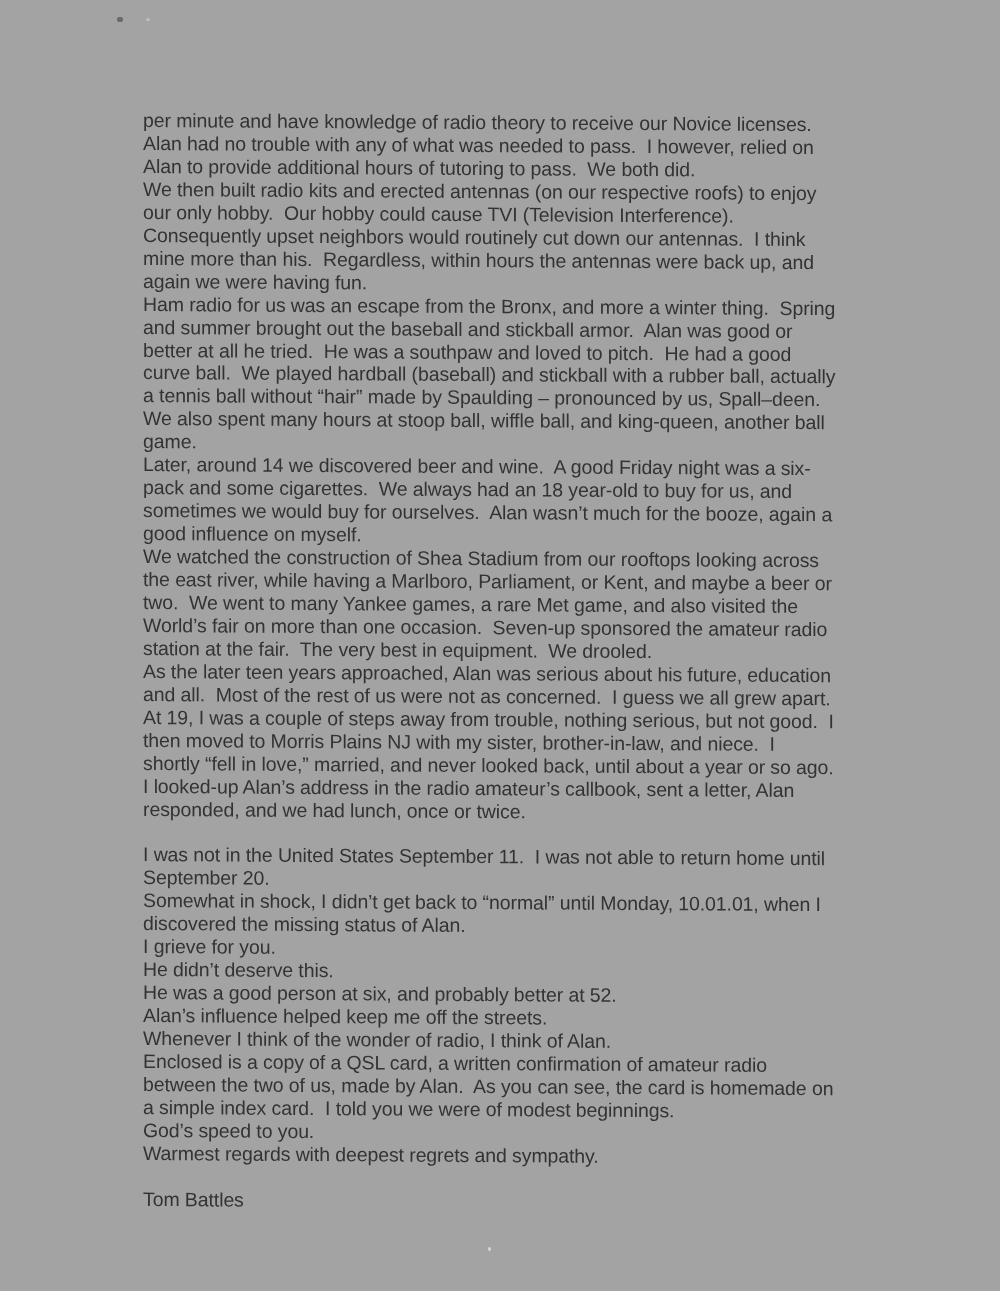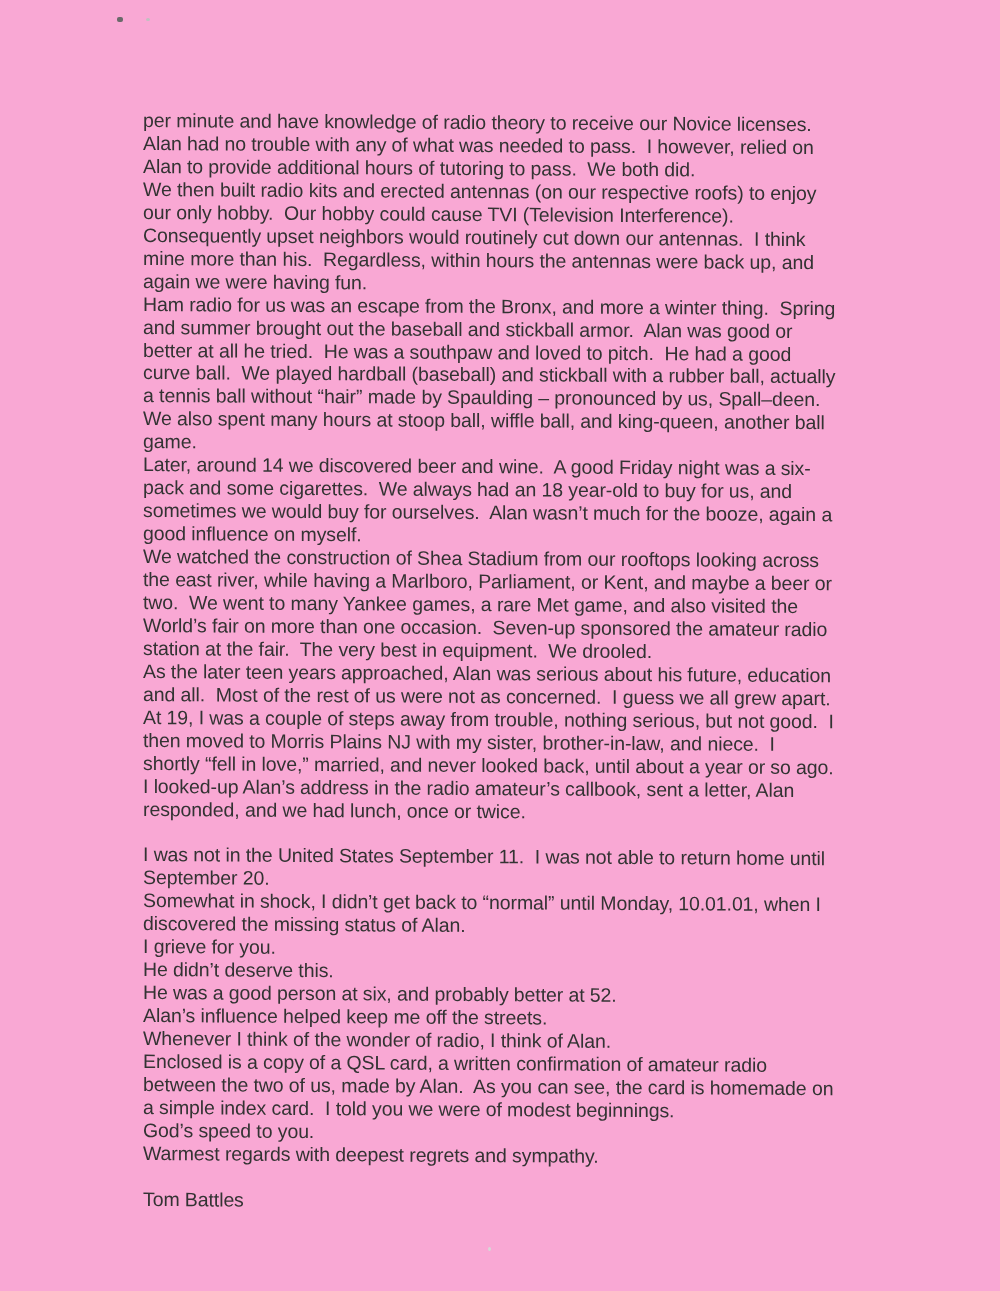--- a/index.html
+++ b/index.html
@@ -4,21 +4,21 @@
 <style>
   html, body {
     margin: 0;
     padding: 0;
     background: #ffffff;
   }
   .page {
     position: relative;
     width: 1000px;
     height: 1291px;
-    background: #f9a8d4;
+    background: #a3a3a3;
     overflow: hidden;
     font-family: "Liberation Sans", sans-serif;
   }
   .letter {
     position: absolute;
     left: 143px;
     top: 109px;
     color: #333333;
     font-size: 19.5px;
     line-height: 22.95px;

